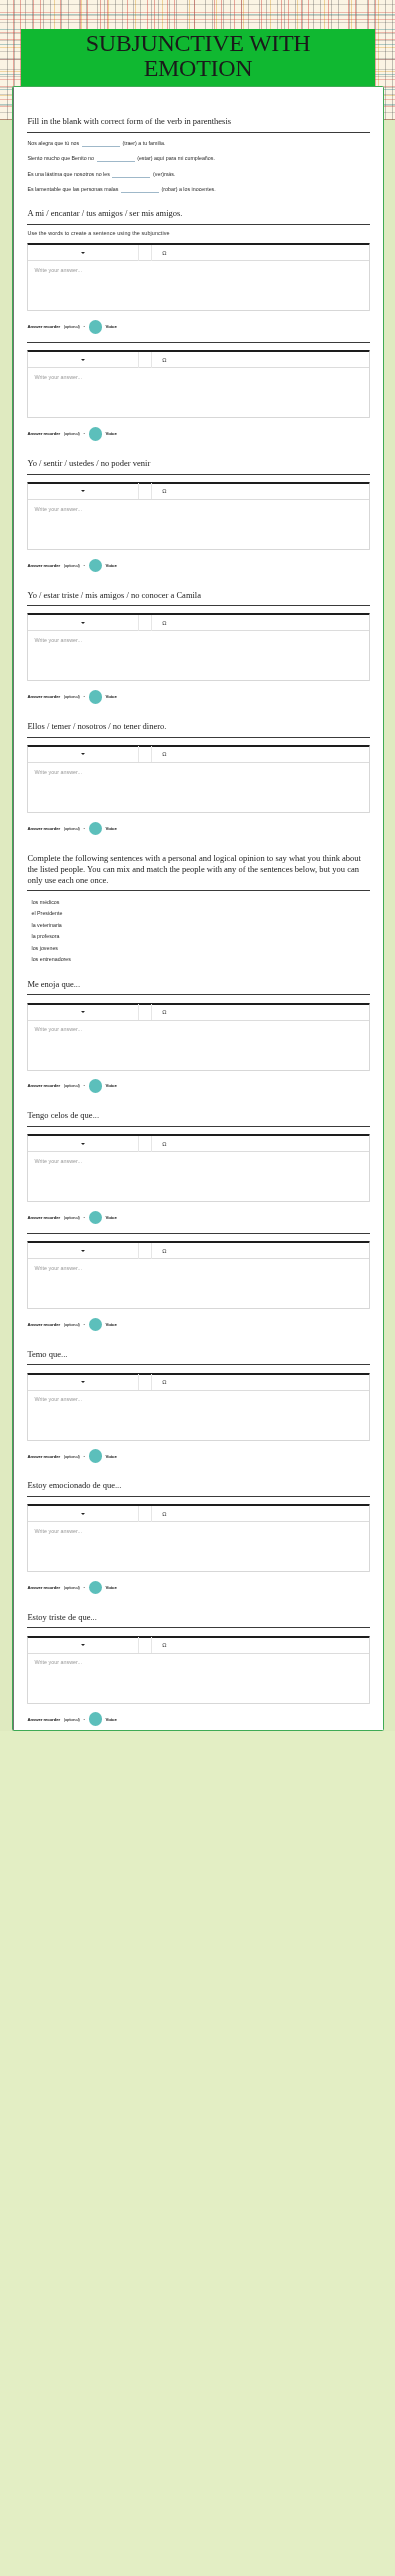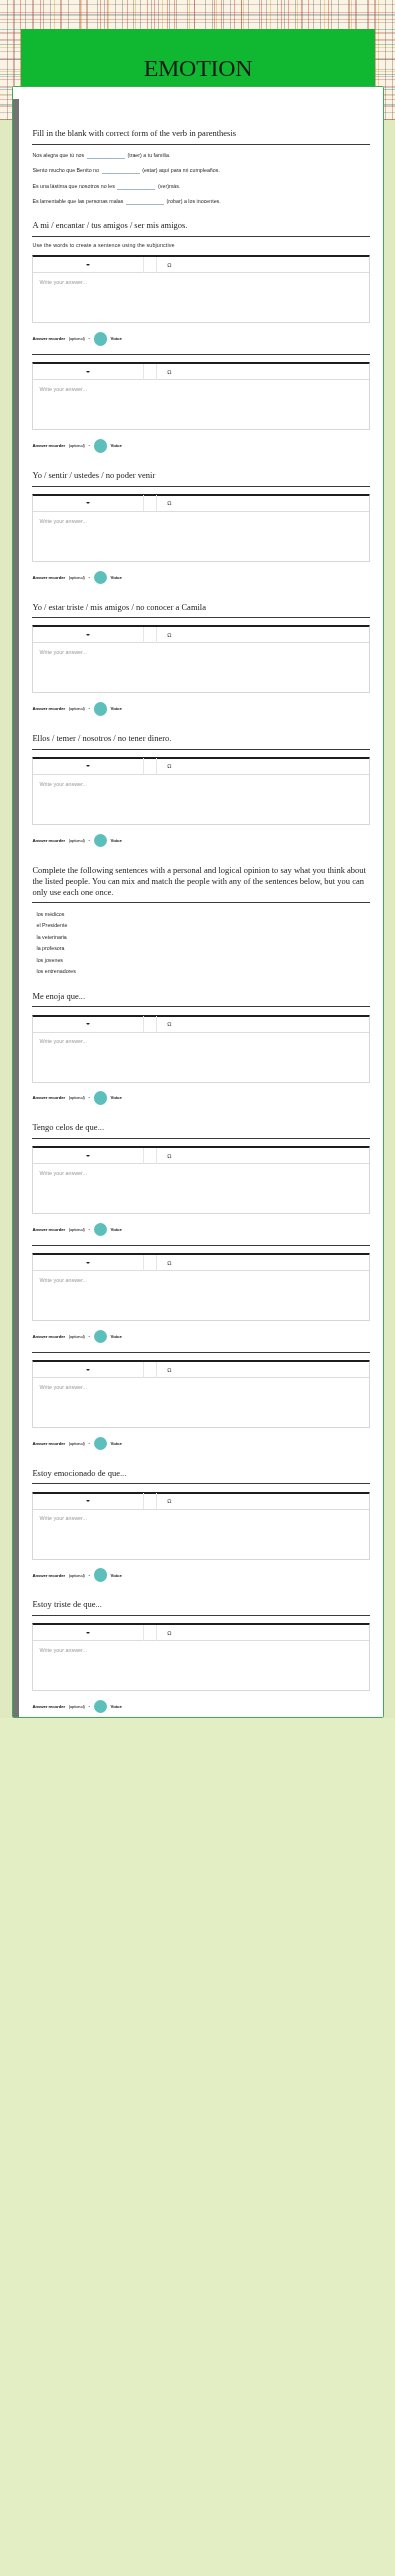--- a/index.html
+++ b/index.html
@@ -69,23 +69,22 @@
     border-left: 1.5px solid #3faa55;
     border-right: 1.5px solid #3faa55;
     border-top: 1.5px solid #3faa55;
     border-bottom: 1.5px solid #3faa55;
     border-radius: 1.5px;
     padding: 0;
     overflow: hidden;
   }
 
   .pink-rail {
-    border-left: 6px solid #737373;
+    border-left: 1px solid #737373;
     padding-left: 0;
-    margin-top: 12px;
   }
 
   
   .qblock { padding: 0 13.4px 0 13.4px; }
   .qblock.first { padding-top: 15.5px; }
 
   .q-prompt {
     font-family: "Liberation Serif", serif;
     font-size: 8.5px;
     line-height: 1.30;
@@ -200,21 +199,21 @@
 </head>
 <body>
 
 <div class="page-bg"></div>
 <div class="grid-band"></div>
 
 <div class="content">
 
   <div class="title-banner">
     <h1>
-      <br>
+      <span>SUBJUNCTIVE WITH</span><br>
       <span>EMOTION</span>
     </h1>
   </div>
 
   <div class="sheet">
     <div class="pink-rail" id="question-list">
         <div class="qblock first">
           <div class="q-prompt">Fill in the blank with correct form of the verb in parenthesis</div>
           <hr class="q-rule">
           <div class="sentence"><span>Nos alegra que tú nos</span><span class="blank"></span><span>(traer) a tu familia.</span></div>
@@ -403,20 +402,21 @@
           </div>
           <div class="recorder-row">
             <span class="rec-label">Answer recorder</span>
             <span class="rec-optional">(optional)</span>
             <span class="rec-dash">-</span>
             <div class="mic-button"></div>
             <span class="rec-voice">Voice</span>
           </div>
         </div>
         <div class="qblock">
+          <div class="q-prompt">Temo que...</div>
           <hr class="q-rule">
           <div class="editor">
             <div class="editor-toolbar">
               <div class="tb-cell tb-style">
                 <span class="caret-down"></span>
               </div>
               <div class="tb-cell tb-gap"></div>
               <div class="tb-cell tb-omega">Ω</div>
               <div class="tb-cell tb-rest"></div>
             </div>

